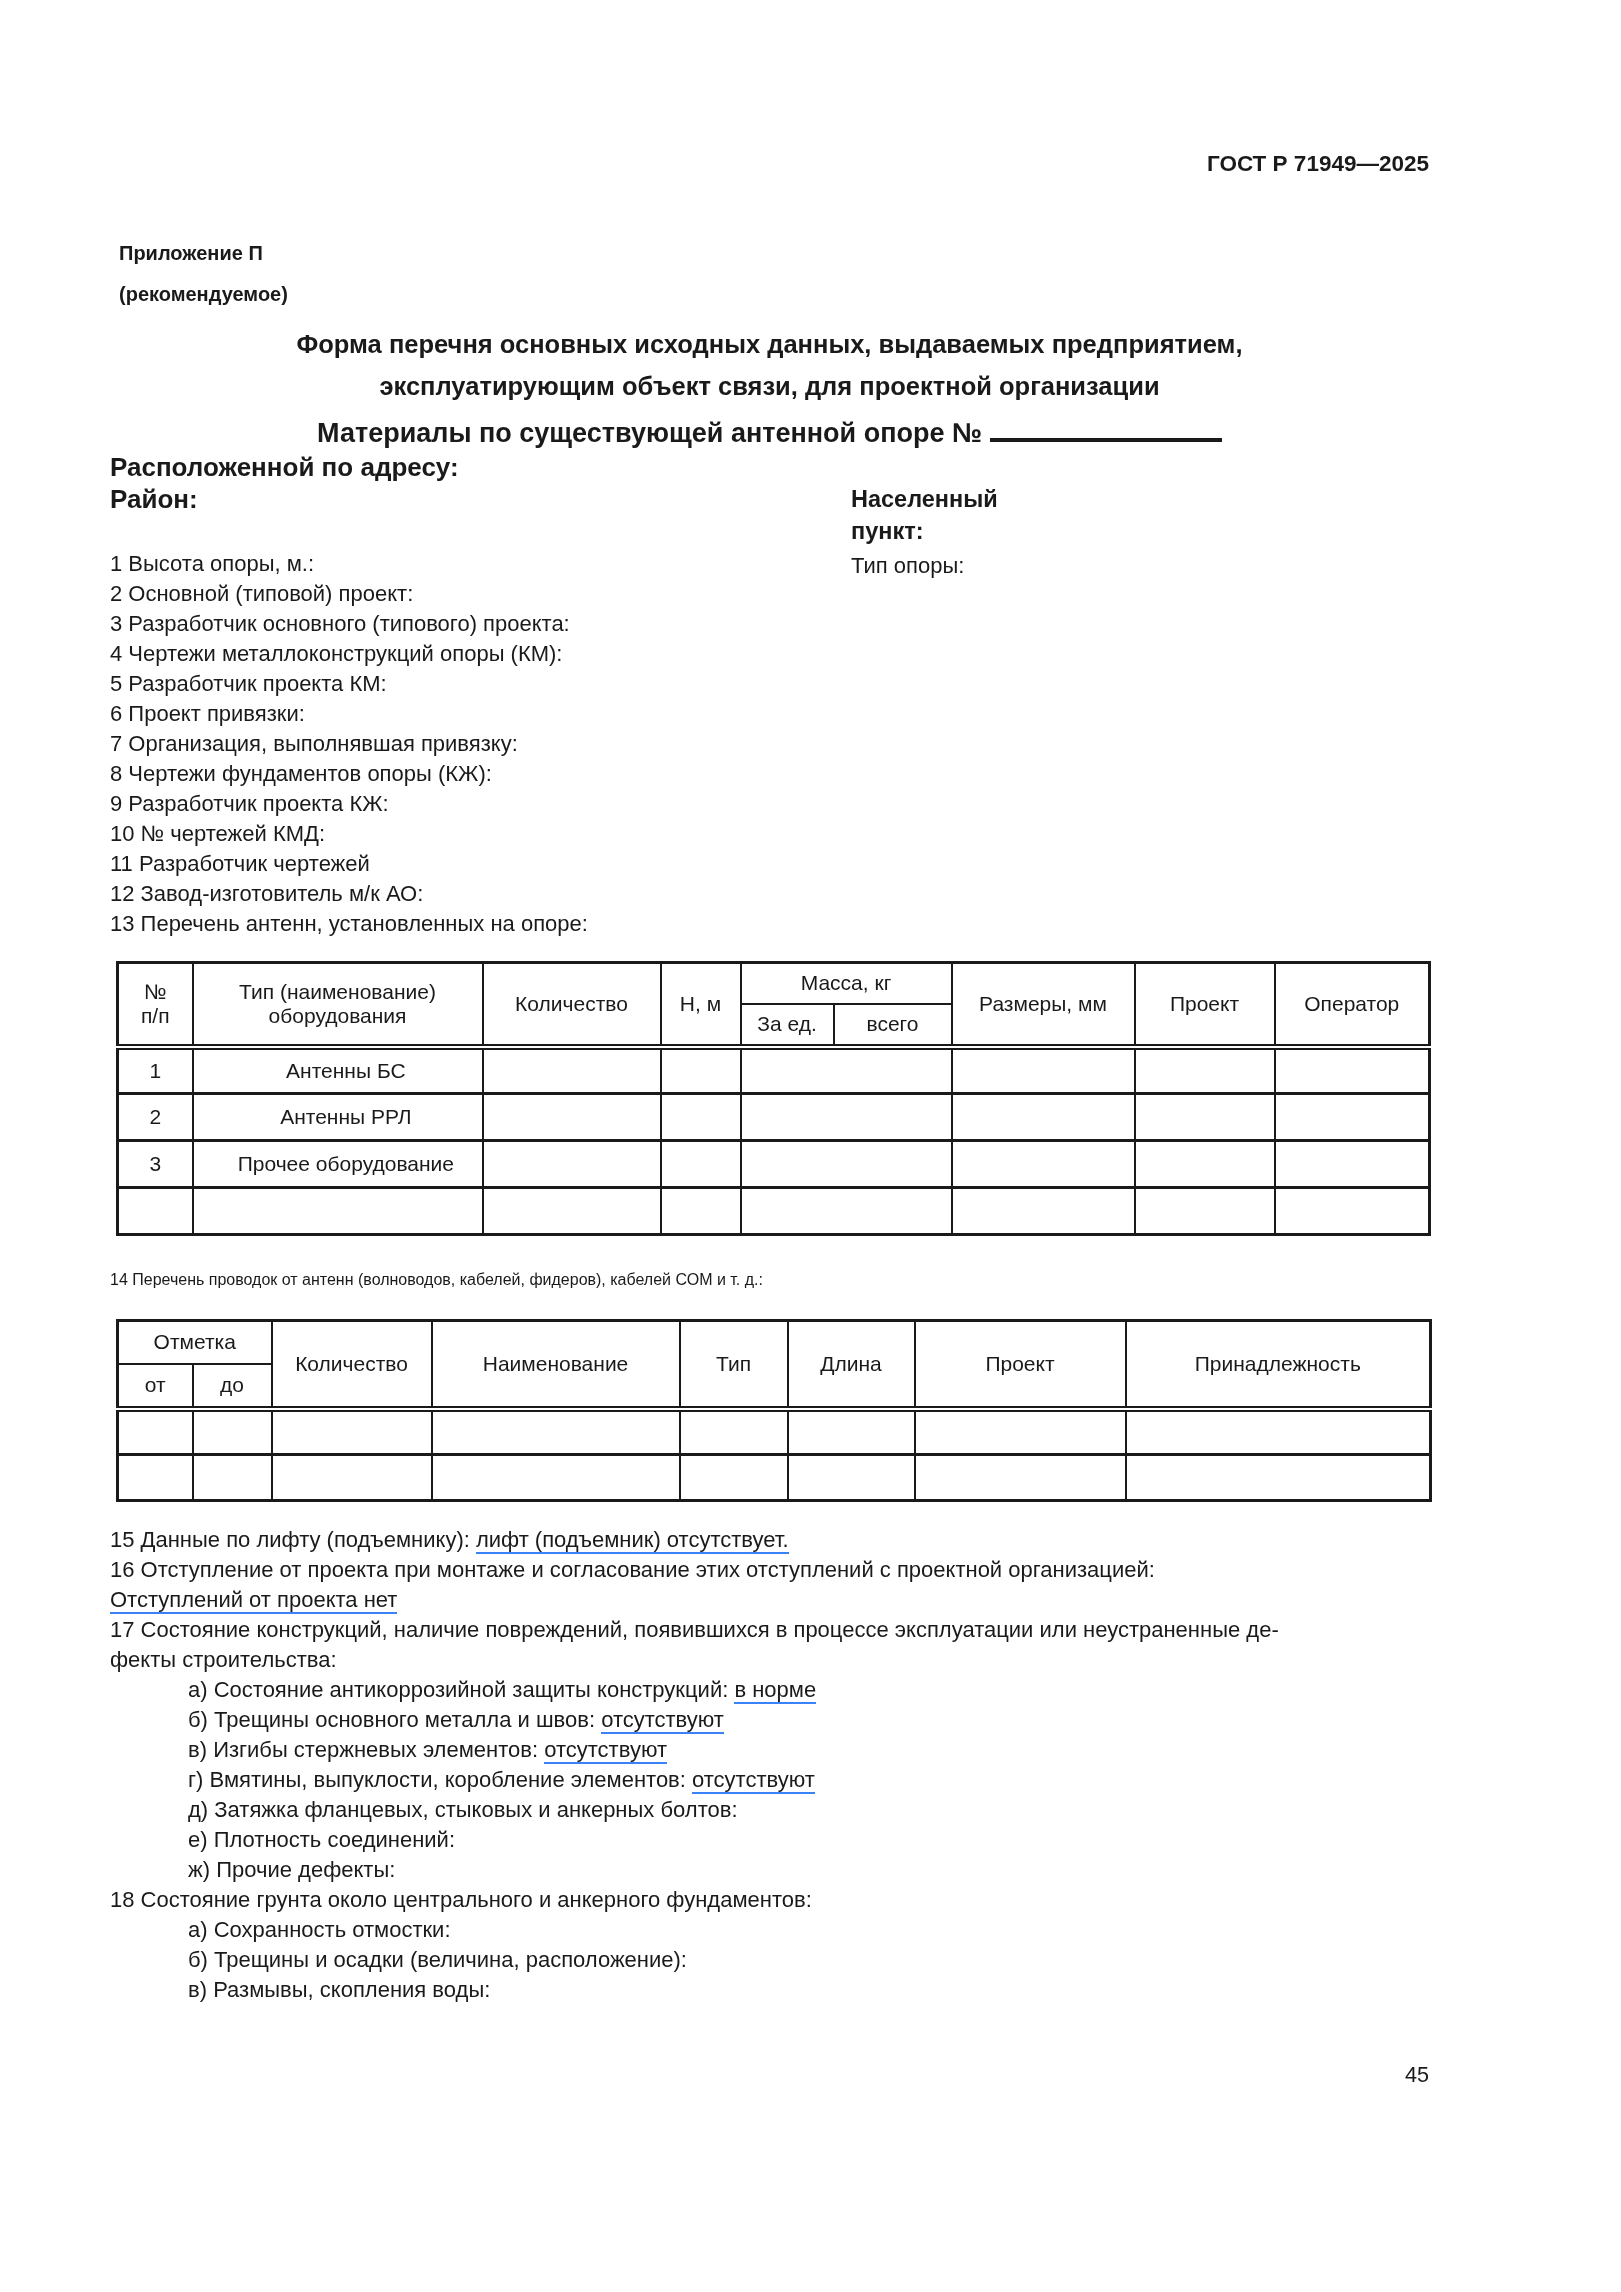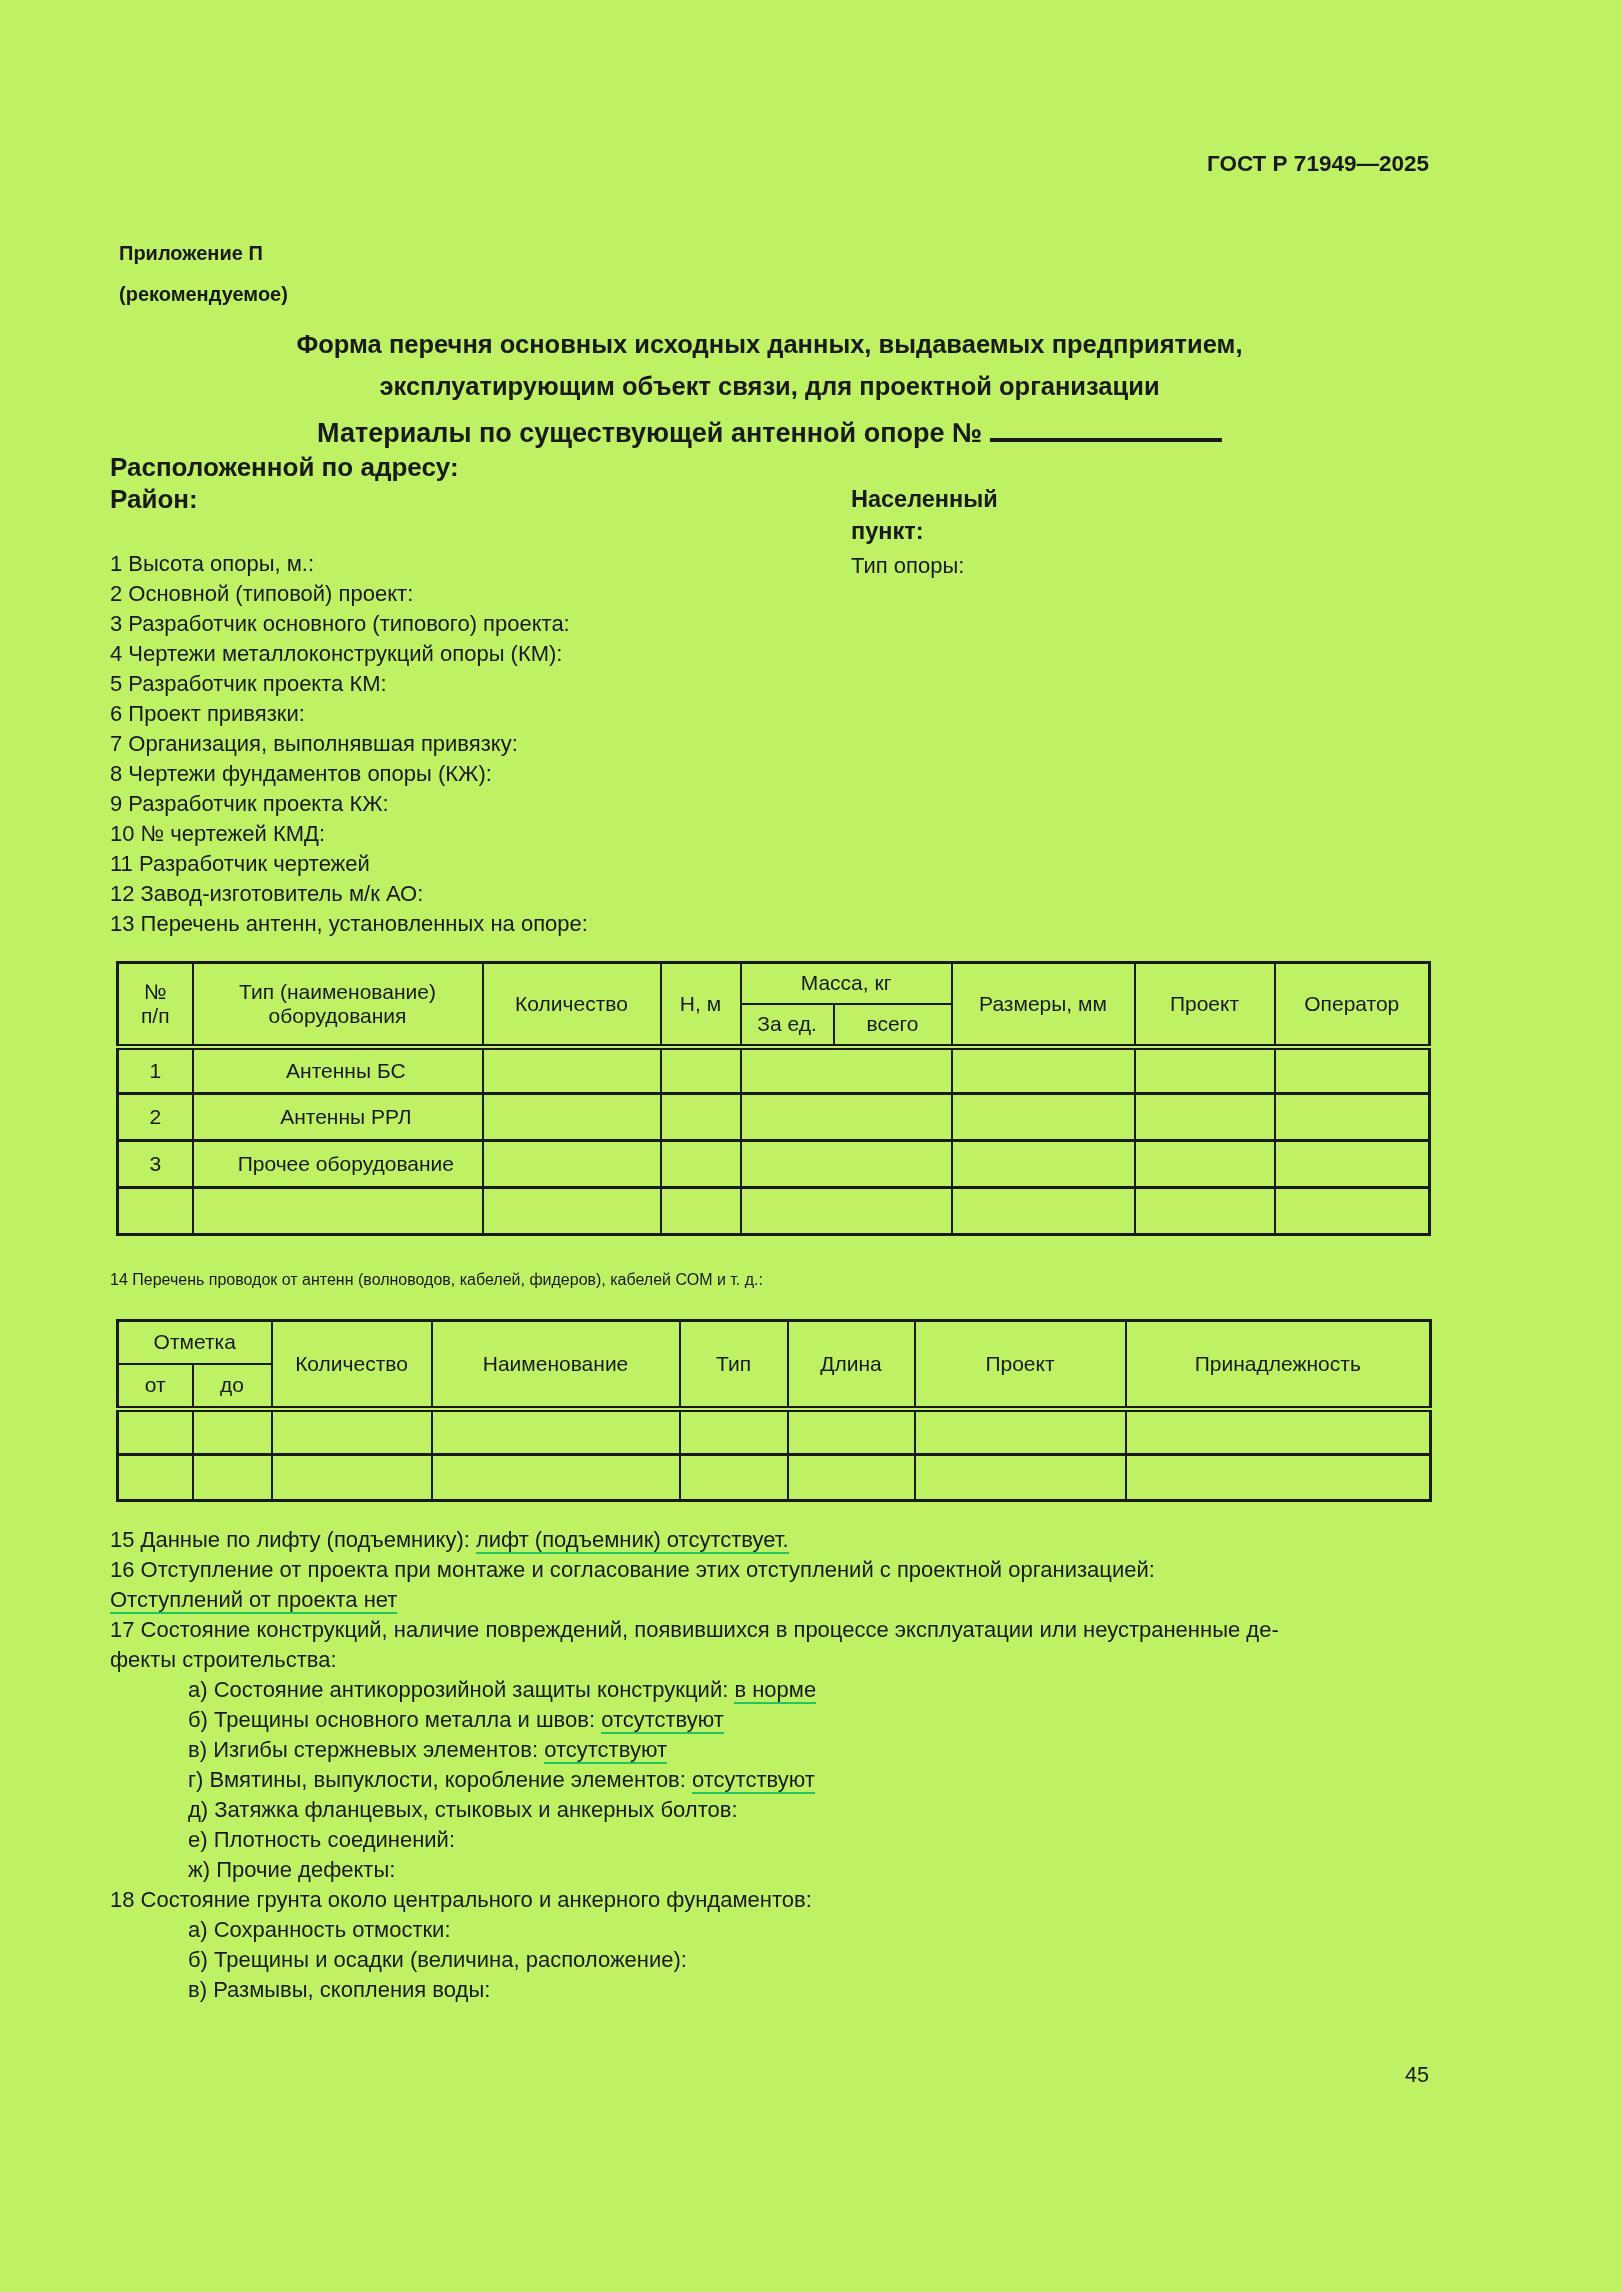--- a/index.html
+++ b/index.html
@@ -1,34 +1,34 @@
 <!DOCTYPE html>
 <html><head>
 <meta charset="utf-8">
 <style>
   html,body { margin:0; padding:0; background:#e8e8e8; }
   .page {
-    position:relative; width:1621px; height:2293px; background:#bef264;
+    position:relative; width:1621px; height:2293px; background:#ffffff;
     font-family:"Liberation Sans", sans-serif; color:#1a1a1a; overflow:hidden;
     margin:0 auto;
   }
   #doc-code   { position:absolute; top:151px; left:110px; width:1319px; text-align:right; font-weight:bold; font-size:22.5px; }
   #appendix   { position:absolute; top:233px; left:119px; width:1319px; font-weight:bold; font-size:20px; line-height:41px; }
   #form-title { position:absolute; top:323px; left:110px; width:1319px; text-align:center; font-weight:bold; font-size:25.5px; line-height:42px; }
   #materials  { position:absolute; top:418px; left:110px; width:1319px; text-align:center; font-weight:bold; font-size:27px; }
   .fill-line  { display:inline-block; width:232px; height:19.6px; border-bottom:4.9px solid #1a1a1a; margin-left:7.8px; }
   #address    { position:absolute; top:451px; left:110px; font-weight:bold; font-size:26px; line-height:32px; }
   #settlement { position:absolute; top:483px; left:851px; font-weight:bold; font-size:23.5px; line-height:32px; white-space:pre-line; }
   #type-label { position:absolute; top:553px; left:851px; font-size:22px; }
   #num-items  { position:absolute; top:549px; left:110px; font-size:22px; line-height:30px; white-space:nowrap; }
   #item14     { position:absolute; top:1271px; left:110px; font-size:16px; white-space:nowrap; }
   #bottom     { position:absolute; top:1525px; left:110px; width:1411px; font-size:22px; line-height:30px; }
   #bottom .line { white-space:nowrap; }
   #bottom .indent { padding-left:78px; }
-  .u { border-bottom:2px solid #22c55e; }
+  .u { border-bottom:2px solid #3b82f6; }
   .u:empty { border-bottom:none; }
   #page-num { position:absolute; top:2062px; left:110px; width:1319px; text-align:right; font-size:21.6px; }
 
   table.t { position:absolute; left:116px; width:1313px; border-collapse:collapse; table-layout:fixed;
             border:3.9px solid #1a1a1a; font-size:21px; }
   #table1 { top:961px; }
   #table2 { top:1319px; }
   .t th, .t td { border:2px solid #1a1a1a; text-align:center; vertical-align:middle;
                  font-weight:normal; white-space:pre-line; padding:0; overflow:hidden; }
   .t thead { border-bottom:6.9px double #1a1a1a; }

